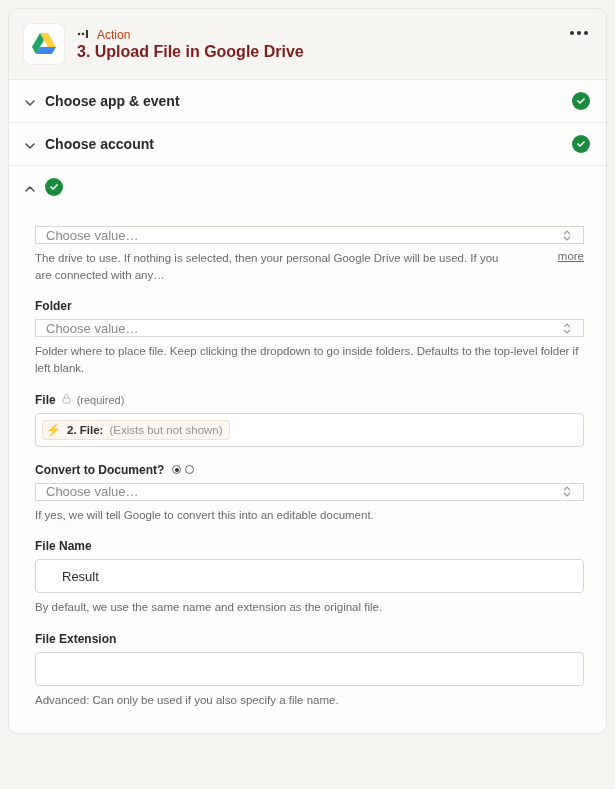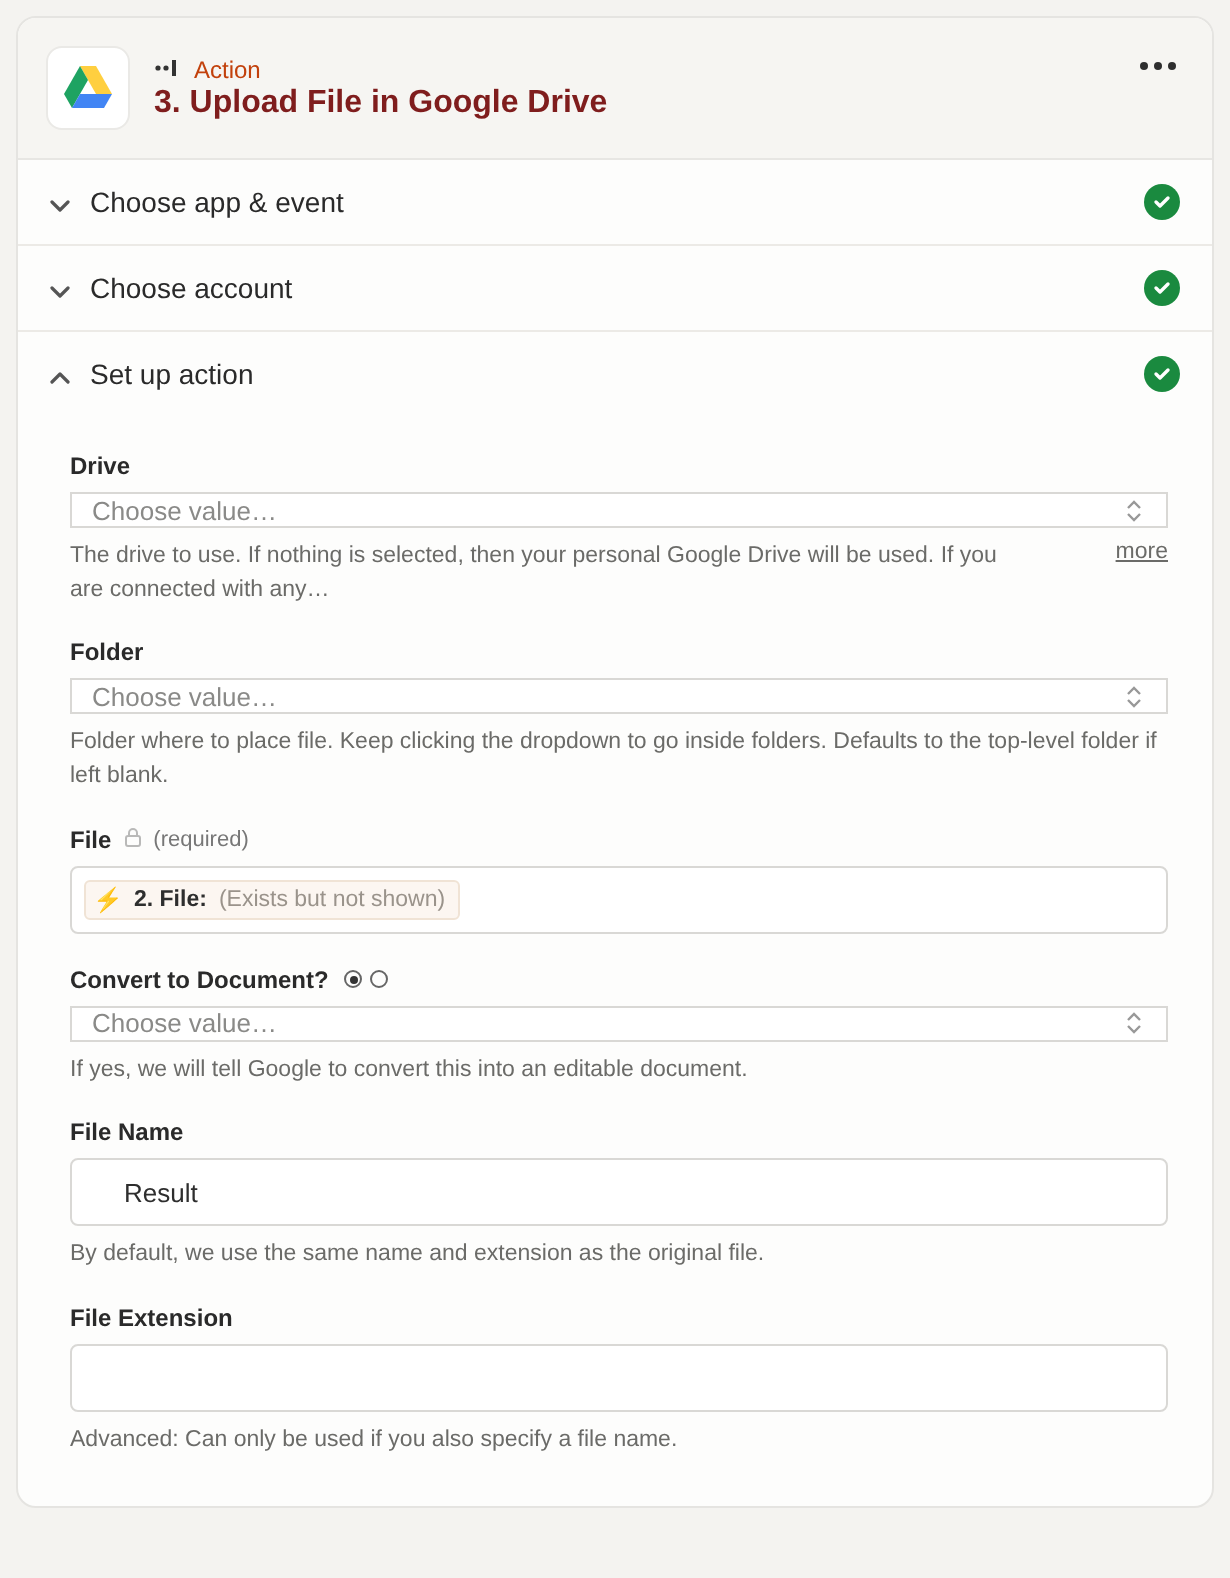--- a/index.html
+++ b/index.html
@@ -87,21 +87,21 @@
     border-bottom: none;
   }
   .section-header {
     display: flex;
     align-items: center;
     padding: 12px 16px;
     cursor: pointer;
     gap: 10px;
   }
   .section-title {
-    font-weight: 400;
+    font-weight: 700;
     font-size: 14px;
     color: #2a2a2a;
     flex: 1;
   }
   .chevron {
     width: 10px;
     height: 10px;
     flex-shrink: 0;
   }
   .status-check {
@@ -320,32 +320,30 @@
     </div>
   </div>
 
   <div class="section">
     <div class="section-header">
       <span class="chevron">
         <svg width="10" height="10" viewBox="0 0 10 10">
             <path d="M1 7 L5 3 L9 7" stroke="#555" stroke-width="1.6" fill="none" stroke-linecap="round" stroke-linejoin="round"></path>
           </svg>
       </span>
-      <div class="section-title">Set up action</div>
       <div class="status-check green">
         <svg width="10" height="10" viewBox="0 0 10 10">
             <path d="M2 5 L4 7 L8 3" stroke="#fff" stroke-width="1.7" fill="none" stroke-linecap="round" stroke-linejoin="round"></path>
           </svg>
       </div>
     </div>
 
     <div class="section-body">
 
       <div class="field">
-        <div class="field-label">Drive</div>
         <div class="select">
           <span class="select-placeholder">Choose value…</span>
           <span class="caret">
             <svg width="8" height="5" viewBox="0 0 8 5">
                 <path d="M1 4 L4 1 L7 4" stroke="#333" stroke-width="1.2" fill="none"></path>
               </svg>
             <svg width="8" height="5" viewBox="0 0 8 5">
                 <path d="M1 1 L4 4 L7 1" stroke="#333" stroke-width="1.2" fill="none"></path>
               </svg>
           </span>

